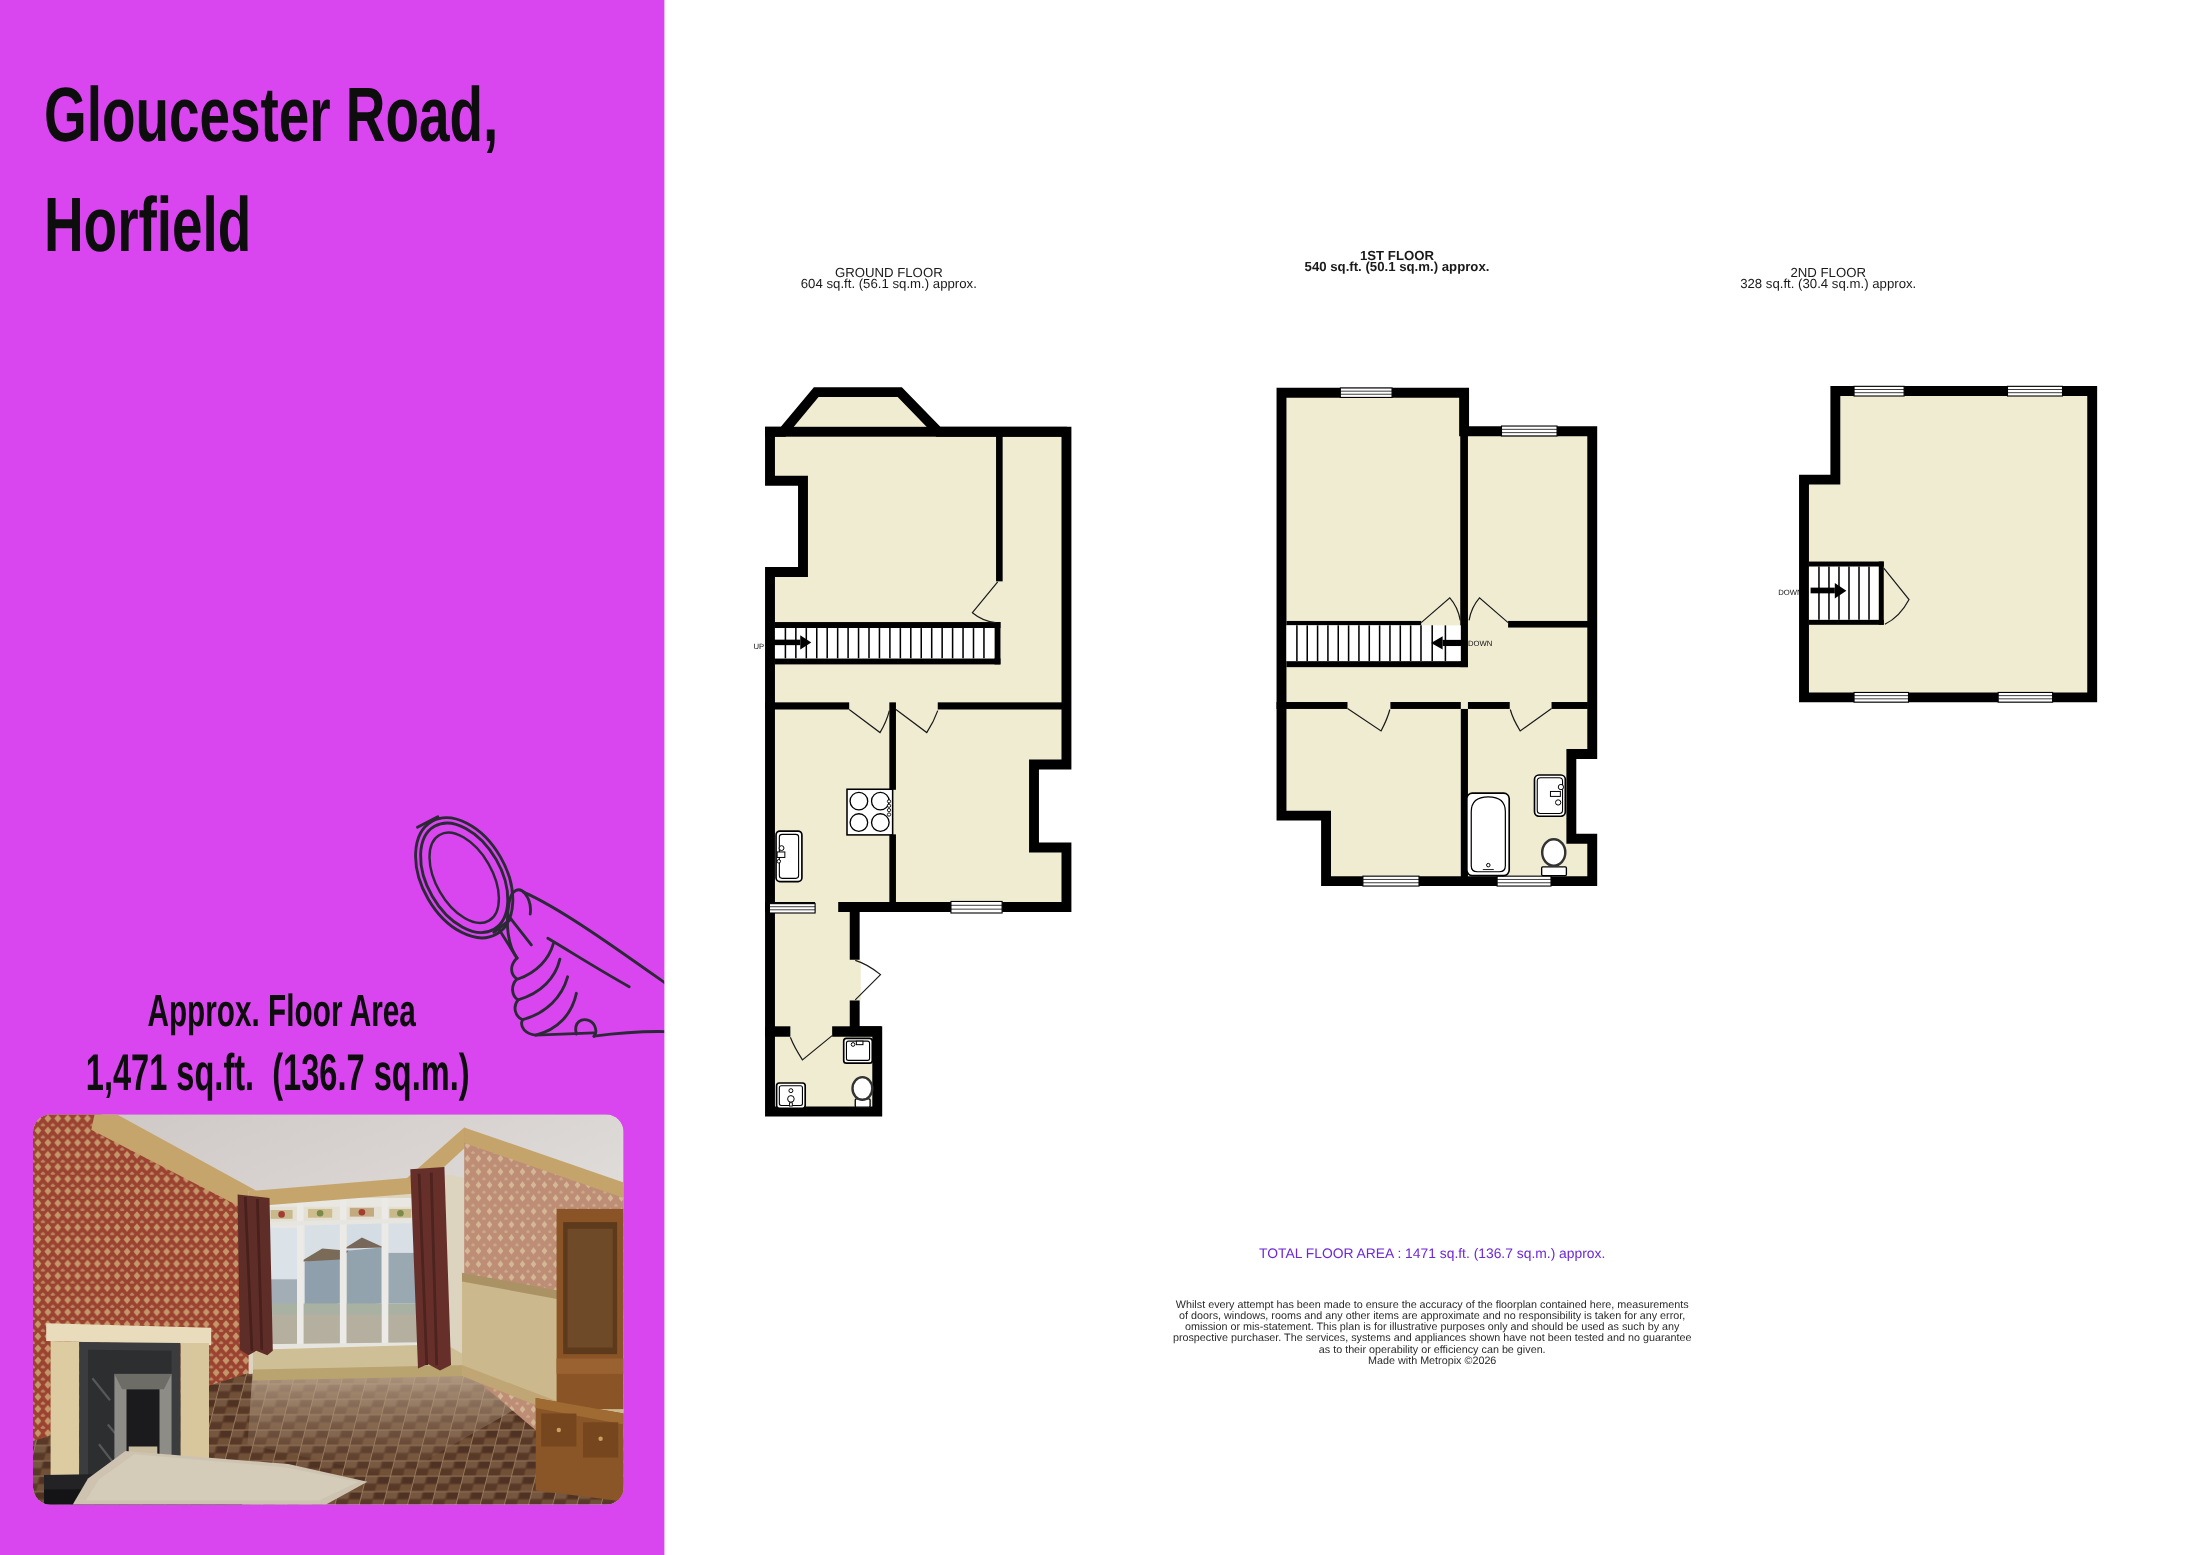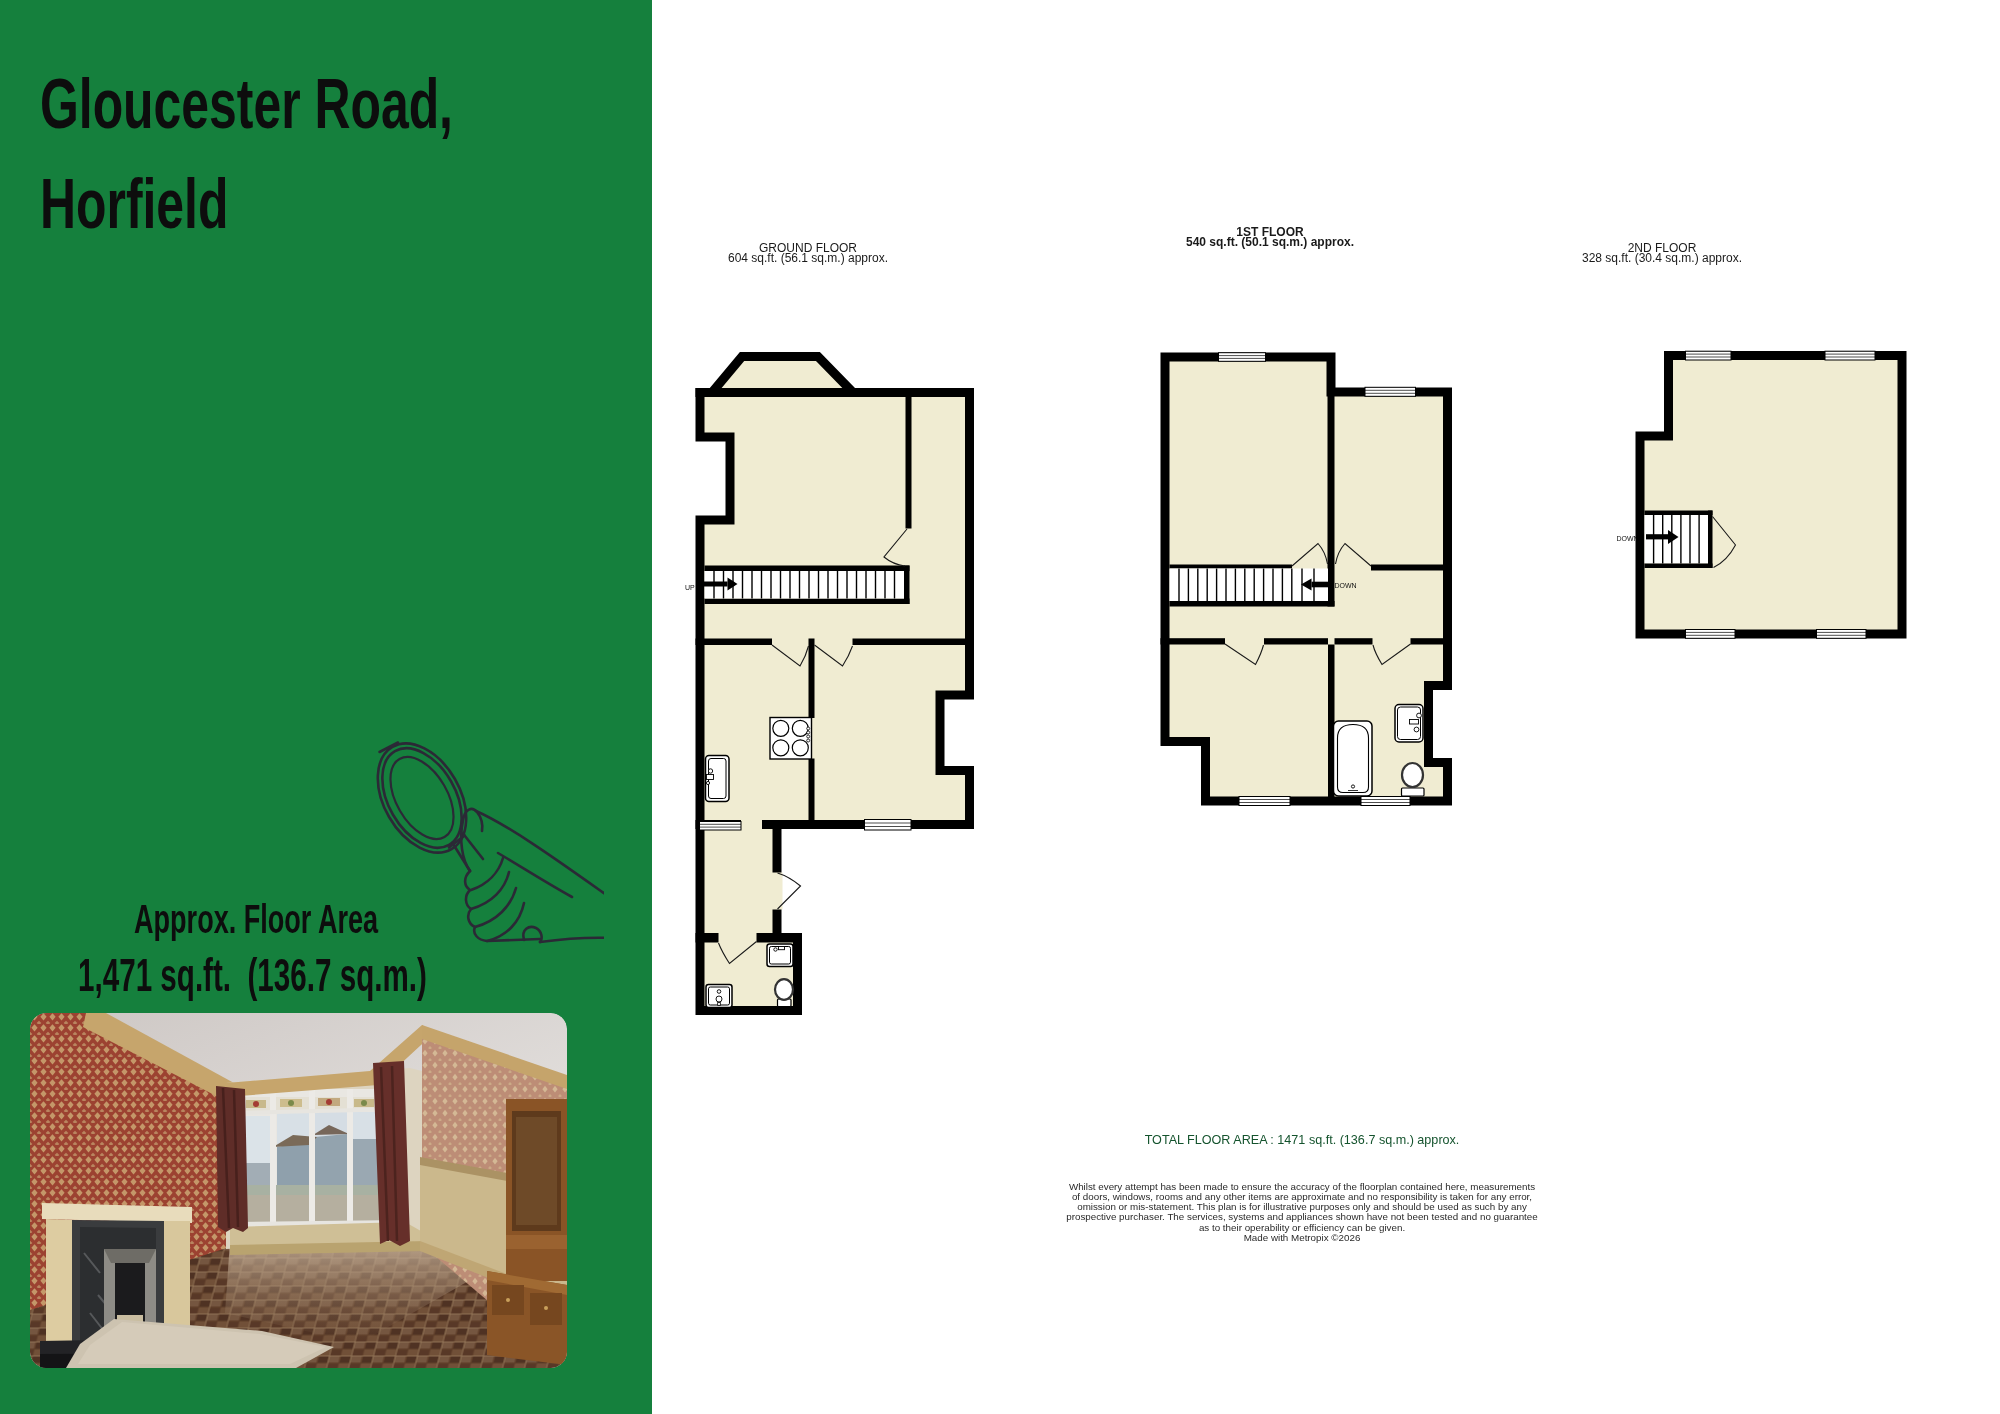--- a/index.html
+++ b/index.html
@@ -1,26 +1,26 @@
 <!DOCTYPE html>
 <html><head>
 <meta charset="utf-8">
 <style>
   html,body{margin:0;padding:0;}
   body{width:2000px;height:1414px;background:#ffffff;position:relative;overflow:hidden;
        font-family:"Liberation Sans", sans-serif;}
-  #sidebar{position:absolute;left:0;top:0;width:652px;height:1414px;background:#15803d;overflow:hidden;}
+  #sidebar{position:absolute;left:0;top:0;width:604px;height:1414px;background:#d946ef;overflow:hidden;}
   .title{position:absolute;left:40px;top:54px;font-weight:bold;font-size:70px;line-height:100px;
          color:#0d0d0d;transform:scaleX(0.7125);transform-origin:0 0;white-space:nowrap;}
   .approx{position:absolute;left:134px;top:899px;font-weight:bold;font-size:41px;line-height:41px;
           color:#0d0d0d;transform:scaleX(0.66);transform-origin:0 0;white-space:nowrap;}
   .sqft{position:absolute;left:78px;top:951px;font-weight:bold;font-size:47px;line-height:47px;
         color:#0d0d0d;transform:scaleX(0.63);transform-origin:0 0;white-space:nowrap;}
   .floorlabel{position:absolute;color:#1a1a1a;font-size:12px;line-height:9.6px;text-align:center;width:300px;}
-  #totarea{position:absolute;left:1052px;top:1133px;width:500px;text-align:center;color:#14532d;font-size:12.6px;}
+  #totarea{position:absolute;left:1052px;top:1133px;width:500px;text-align:center;color:#6d28d9;font-size:12.6px;}
   #disclaimer{position:absolute;left:1052px;top:1152.5px;width:500px;text-align:center;color:#2a2a2a;font-size:9.8px;line-height:10.3px;margin-top:29px;}
   svg{position:absolute;}
 </style>
 </head>
 <body>
 <div id="sidebar">
   <div class="title">Gloucester Road,<br>Horfield</div>
   <div class="approx">Approx. Floor Area</div>
   <div class="sqft">1,471 sq.ft.&nbsp; (136.7 sq.m.)</div>
 

